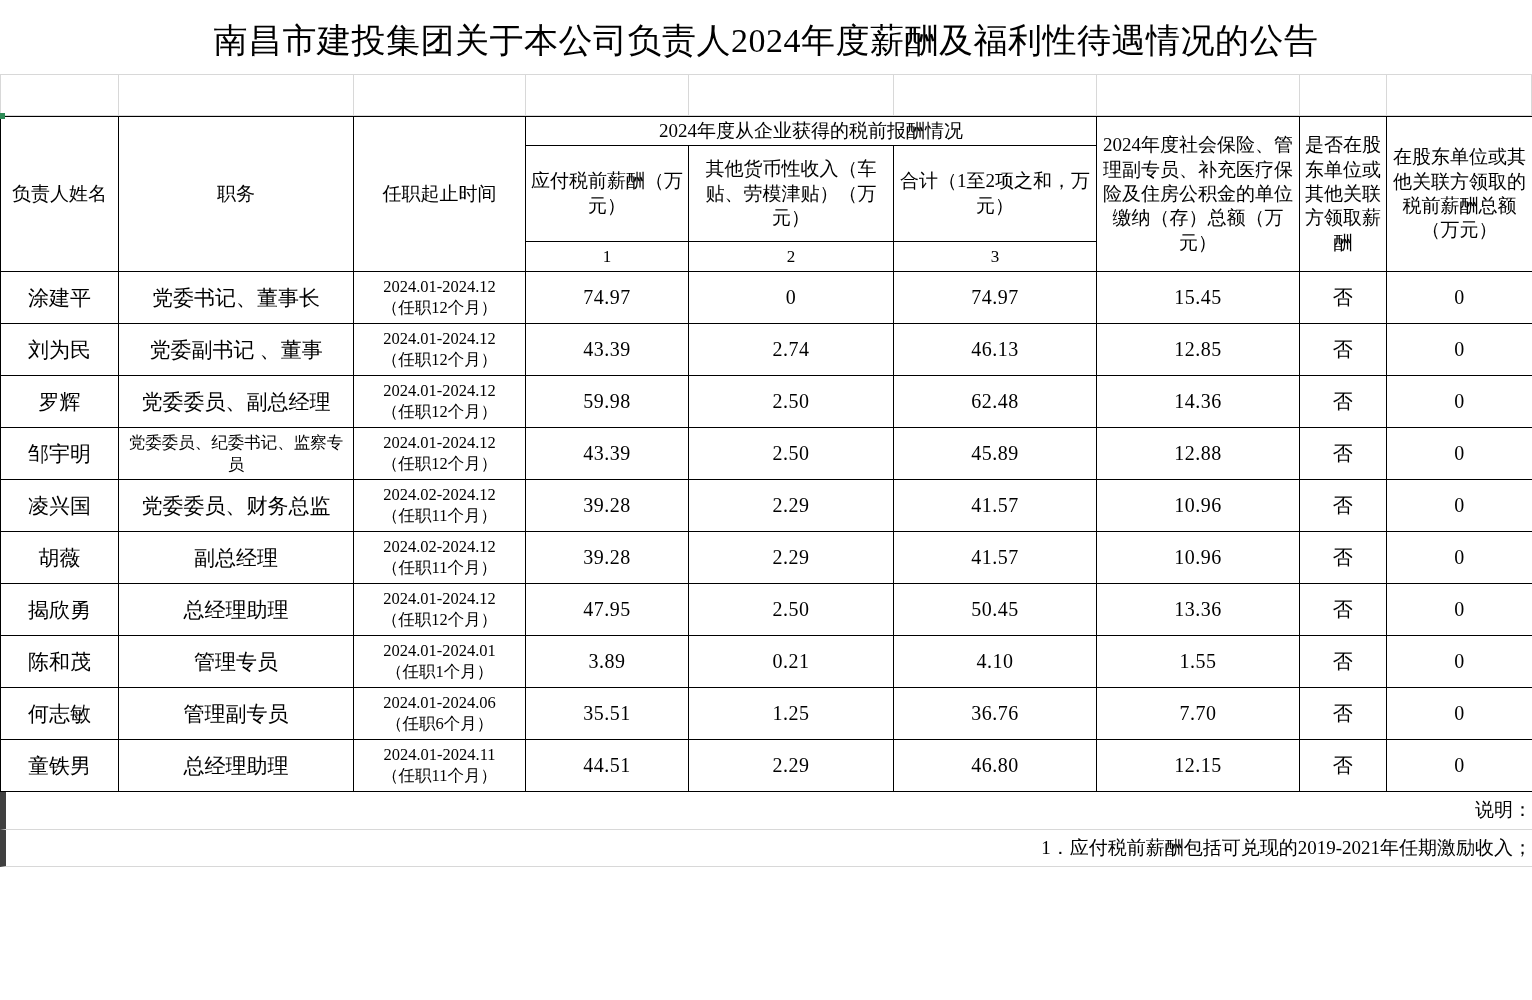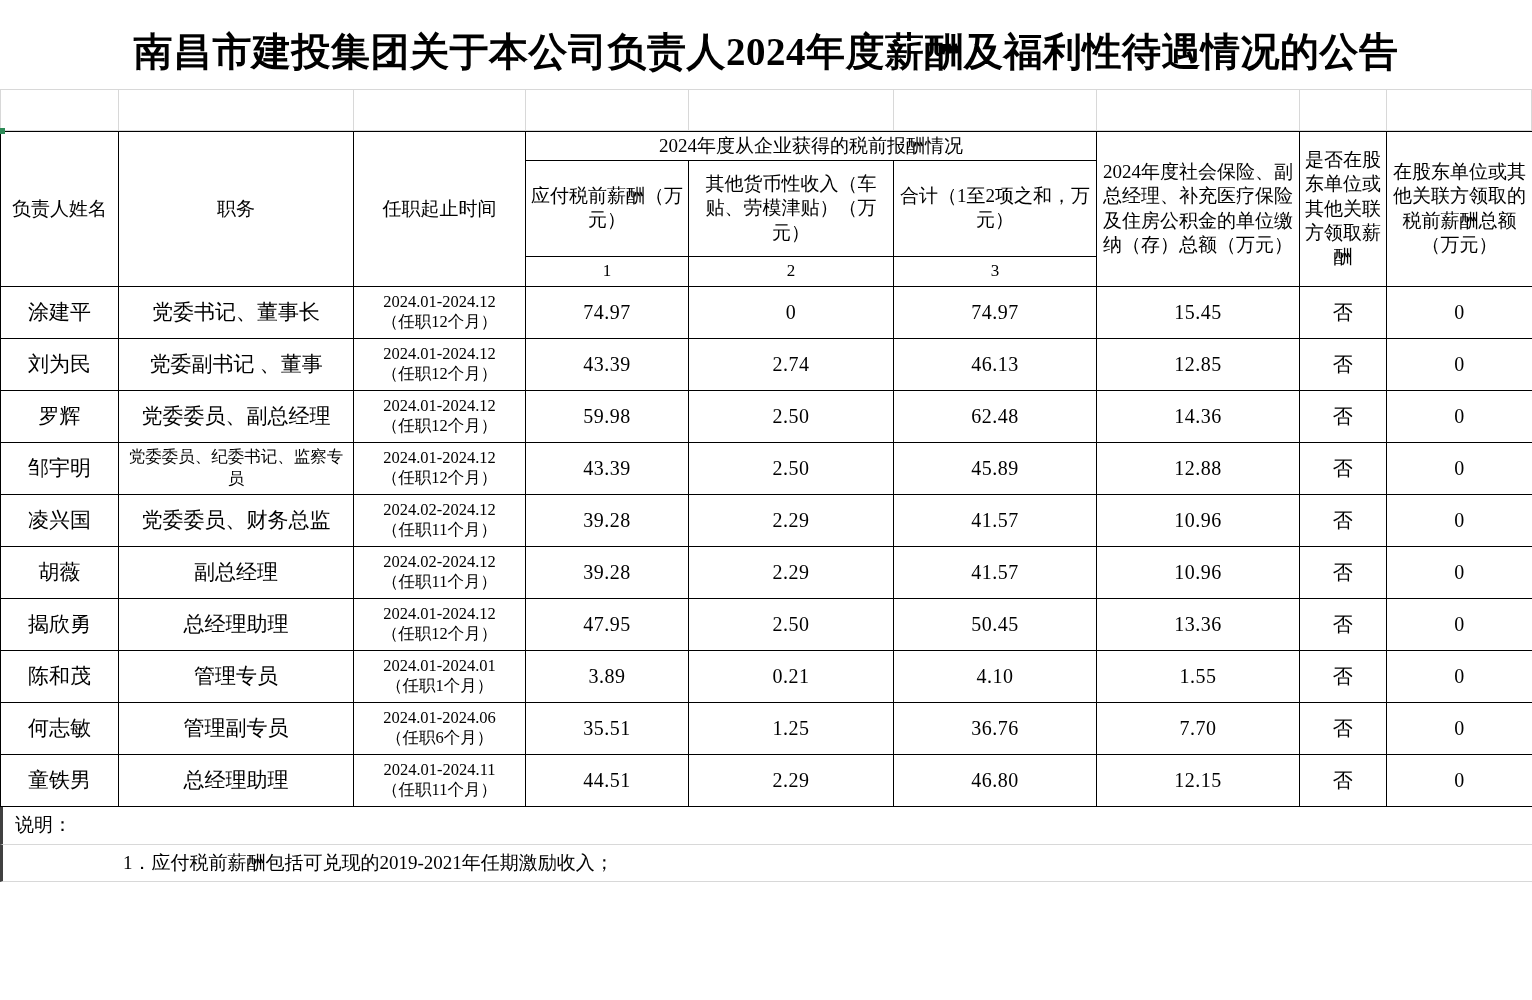--- a/index.html
+++ b/index.html
@@ -19,25 +19,24 @@
     width: 1532px;
     height: 1000px;
     box-sizing: border-box;
   }
   
   .title-wrap {
     padding: 18px 130px 10px 130px;
     text-align: center;
   }
   .title {
-    font-size: 39px;
-    font-weight: bold;
+    font-size: 34px;
+    font-weight: normal;
     line-height: 1.35;
     letter-spacing: 0.5px;
-    margin-top: 8px;
   }
   .intro {
     font-size: 19px;
     padding: 10px 0 8px 46px;
     line-height: 1.4;
     border-top: 1px solid #d8d8d8;
   }
   table.main {
     border-collapse: collapse;
     width: 1532px;
@@ -81,23 +80,24 @@
     letter-spacing: 0.5px;
   }
   tr.data td {
     height: 52px;
   }
   .notes {
     font-size: 19px;
   }
   .note-row {
     border-bottom: 1px solid #d8d8d8;
-    border-left: 3px solid #404040;
-    padding: 5px 0 5px 12px;
+    border-left: 6px solid #404040;
+    padding: 5px 0 5px 4px;
     line-height: 1.4;
+    text-align: right;
   }
   .note-row.indent {
     padding-left: 120px;
   }
   .top-grid {
     position: relative;
     height: 40px;
     border-top: 1px solid #d8d8d8;
     border-bottom: 1px solid #d8d8d8;
   }
@@ -150,21 +150,21 @@
       <col style="width:203px">
       <col style="width:87px">
       <col style="width:146px">
     </colgroup>
     <thead>
       <tr>
         <th rowspan="3">负责人姓名</th>
         <th rowspan="3">职务</th>
         <th rowspan="3">任职起止时间</th>
         <th colspan="3" class="hdr-group">2024年度从企业获得的税前报酬情况</th>
-        <th rowspan="3">2024年度社会保险、副总经理、补充医疗保险及住房公积金的单位缴纳（存）总额（万元）</th>
+        <th rowspan="3">2024年度社会保险、管理副专员、补充医疗保险及住房公积金的单位缴纳（存）总额（万元）</th>
         <th rowspan="3">是否在股东单位或其他关联方领取薪酬</th>
         <th rowspan="3">在股东单位或其他关联方领取的税前薪酬总额（万元）</th>
       </tr>
       <tr>
         <th class="hdr-tall">应付税前薪酬（万元）</th>
         <th class="hdr-tall">其他货币性收入（车贴、劳模津贴）（万元）</th>
         <th class="hdr-tall">合计（1至2项之和，万元）</th>
       </tr>
       <tr class="num-row">
         <td>1</td>

